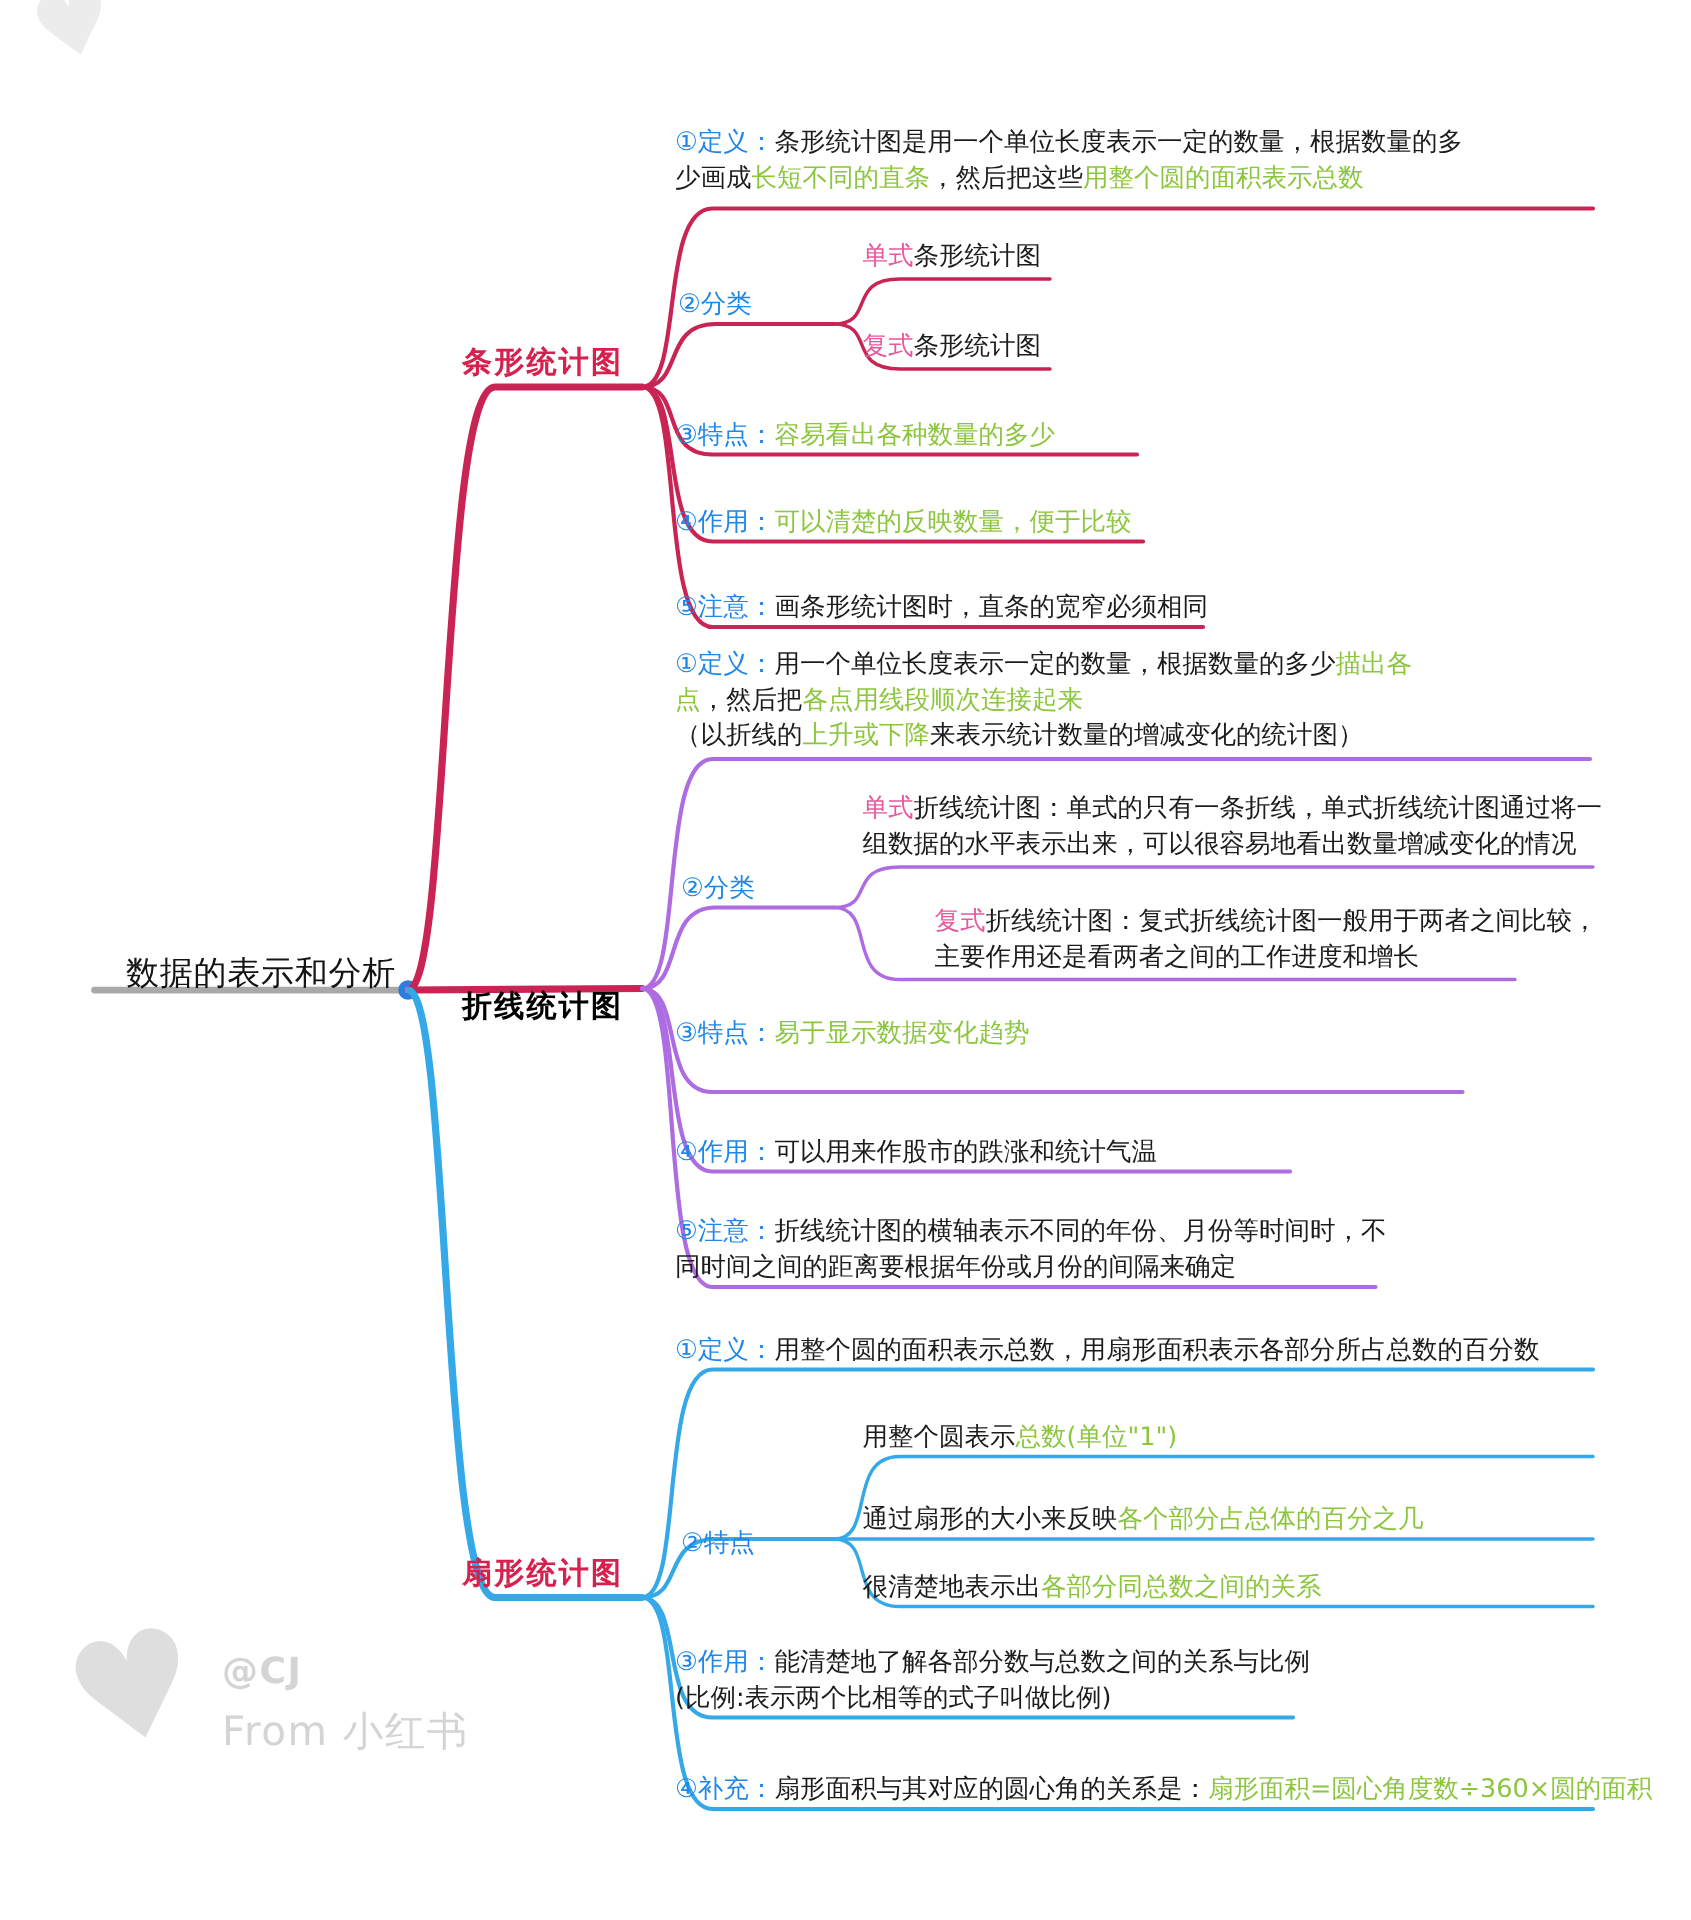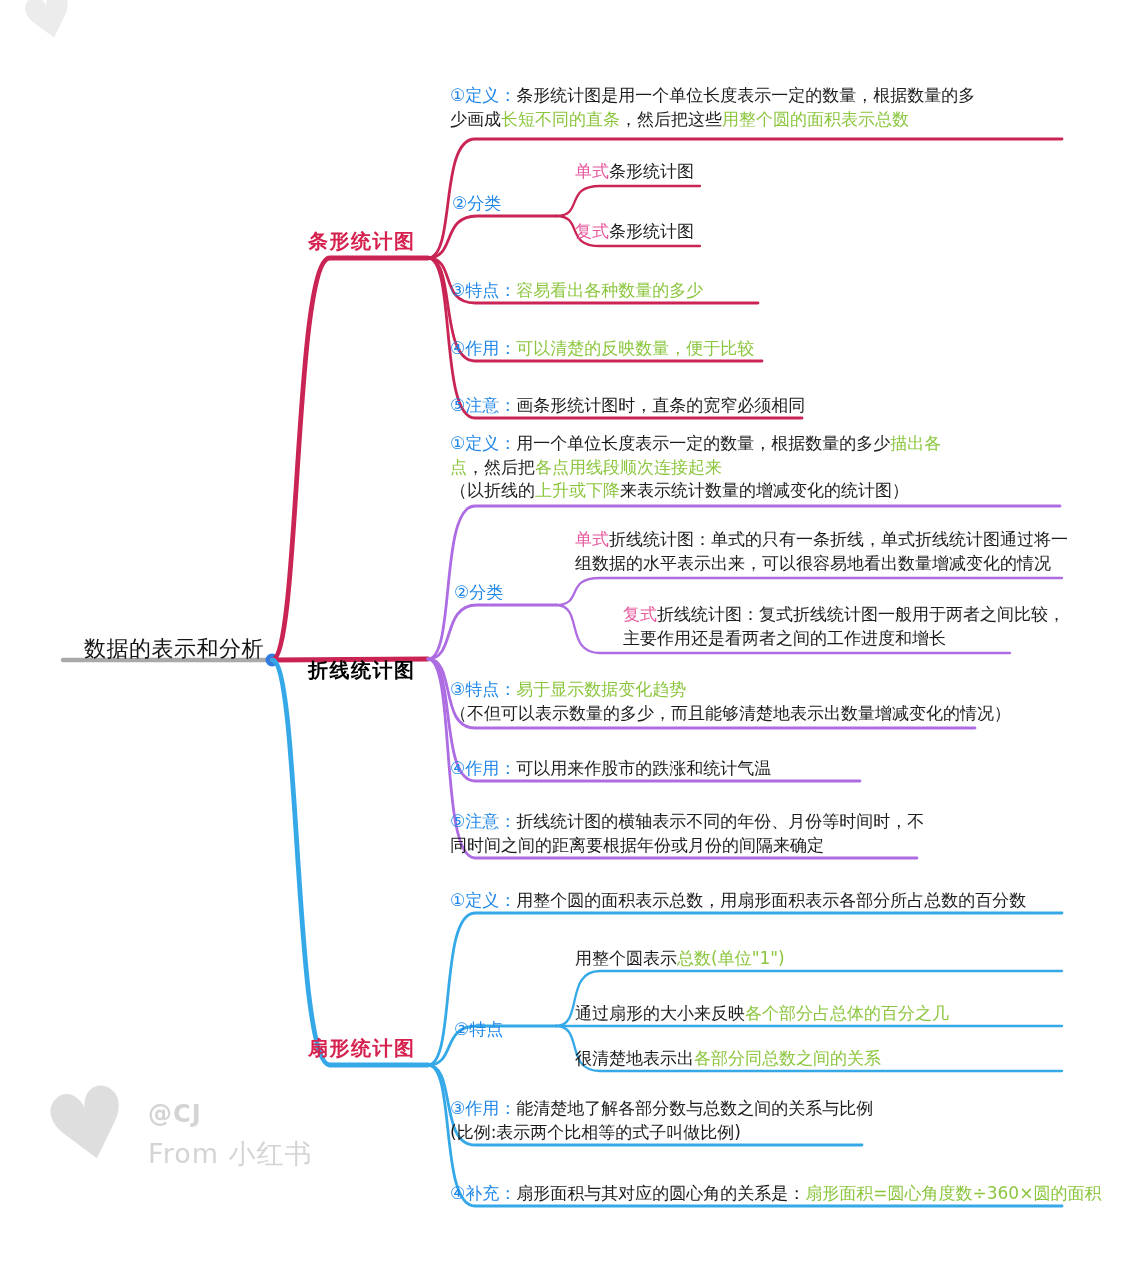--- a/index.html
+++ b/index.html
@@ -86,21 +86,20 @@
       <div class="node" style="left: 575px; top: 528px;">
         <div class="row"><span style="color: rgb(232, 88, 156);">单式</span><span style="color: rgb(28, 28, 28);">折线统计图：单式的只有一条折线，单式折线统计图通过将一</span></div>
         <div class="row"><span style="color: rgb(28, 28, 28);">组数据的水平表示出来，可以很容易地看出数量增减变化的情况</span></div>
       </div>
       <div class="node" style="left: 575px; top: 603px; margin-left: 48px;">
         <div class="row"><span style="color: rgb(232, 88, 156);">复式</span><span style="color: rgb(28, 28, 28);">折线统计图：复式折线统计图一般用于两者之间比较，</span></div>
         <div class="row"><span style="color: rgb(28, 28, 28);">主要作用还是看两者之间的工作进度和增长</span></div>
       </div>
       <div class="node" style="left: 450px; top: 678px;">
         <div class="row"><span style="color: rgb(31, 135, 232);">③特点：</span><span style="color: rgb(140, 198, 63);">易于显示数据变化趋势</span></div>
-        <div class="row"><span style="color: rgb(28, 28, 28);">（不但可以表示数量的多少，而且能够清楚地表示出数量增减变化的情况）</span></div>
       </div>
       <div class="node" style="left: 450px; top: 757px;">
         <div class="row"><span style="color: rgb(31, 135, 232);">④作用：</span><span style="color: rgb(28, 28, 28);">可以用来作股市的跌涨和统计气温</span></div>
       </div>
       <div class="node" style="left: 450px; top: 810px;">
         <div class="row"><span style="color: rgb(31, 135, 232);">⑤注意：</span><span style="color: rgb(28, 28, 28);">折线统计图的横轴表示不同的年份、月份等时间时，不</span></div>
         <div class="row"><span style="color: rgb(28, 28, 28);">同时间之间的距离要根据年份或月份的间隔来确定</span></div>
       </div>
       <div class="node main-label" style="left: 308px; top: 1037px; color: rgb(214, 33, 78);">扇形统计图</div>
       <div class="node" style="left: 450px; top: 889px;">

